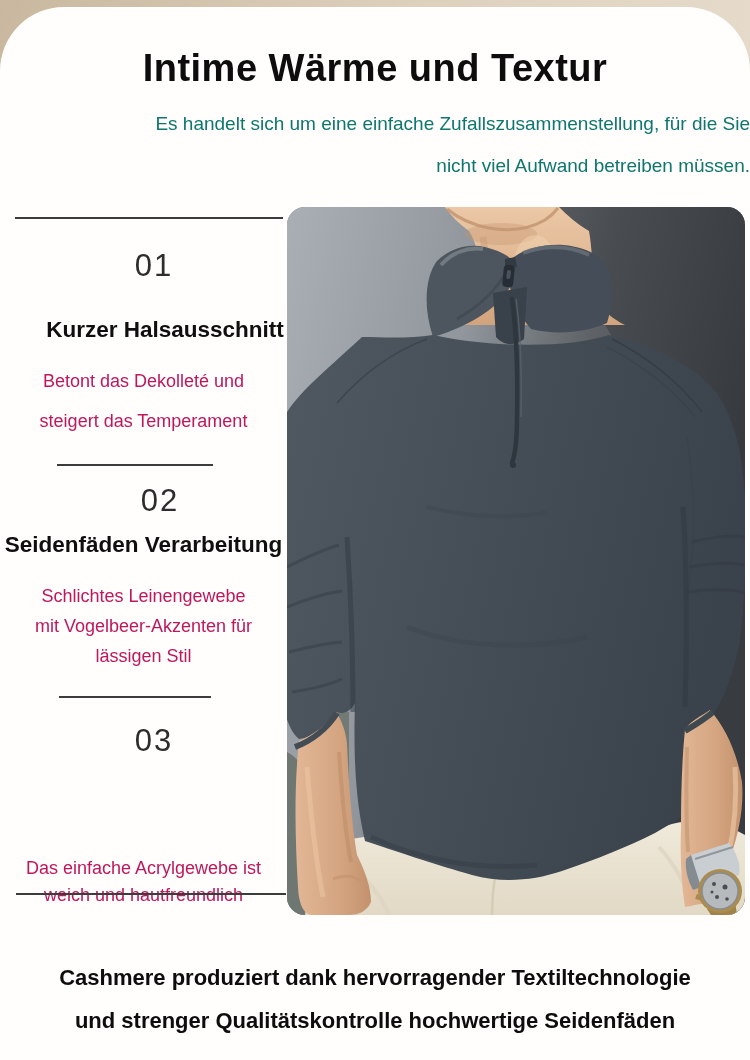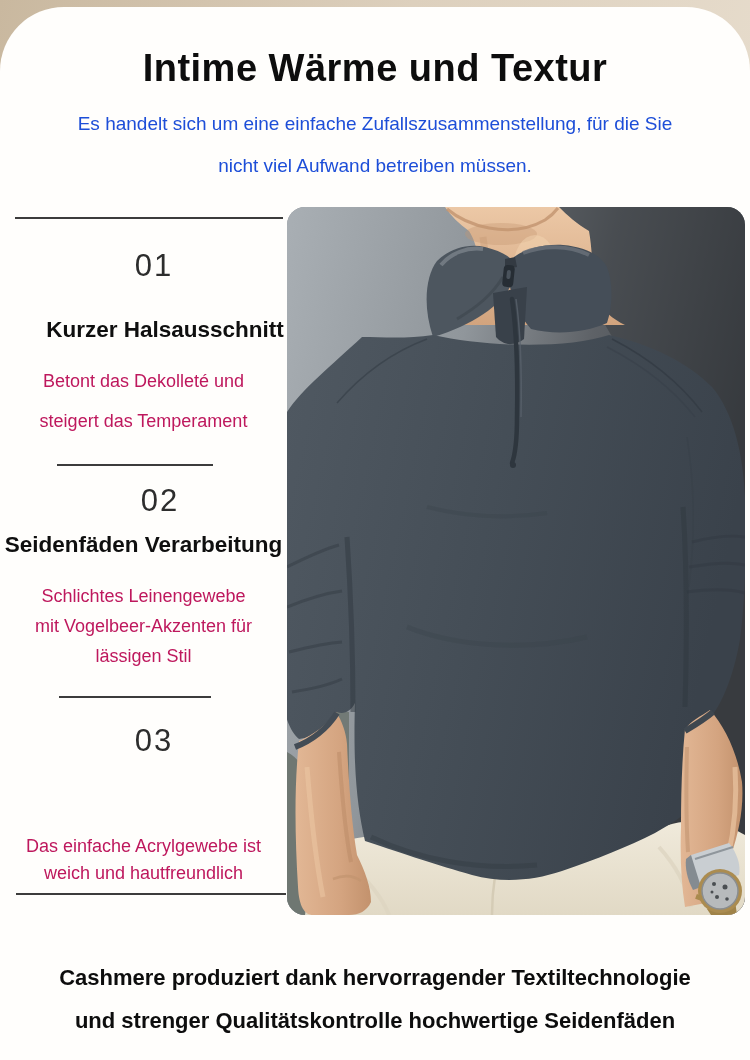--- a/index.html
+++ b/index.html
@@ -18,21 +18,21 @@
     background:#fffefc;
     border-radius:64px 64px 0 0;
   }
   .title{
     position:absolute;left:0;right:0;top:38px;margin:0;
     text-align:center;font-size:38px;line-height:46px;font-weight:bold;
     color:#0d0d0d;letter-spacing:.5px;
   }
   .subtitle{
     position:absolute;left:0;right:0;top:96px;margin:0;
-    text-align:center;font-size:19px;line-height:42px;color:#1d4ed8;
+    text-align:right;font-size:19px;line-height:42px;color:#0f766e;
     white-space:pre-line;
   }
   .left-col{position:absolute;left:0;top:0;width:287px;height:940px;}
   .divider{position:absolute;height:2px;background:#3c3c3c;}
   .d1{top:210px;left:15px;width:268px;}
   .d2{top:457px;left:57px;width:156px;}
   .d3{top:689px;left:59px;width:152px;}
   .d4{top:886px;left:16px;width:270px;}
   .fnum{
     position:absolute;left:0;right:0;text-align:center;
@@ -42,21 +42,21 @@
     position:absolute;left:0;right:0;text-align:center;
     font-size:22.5px;line-height:31px;font-weight:bold;color:#0f0f0f;
     white-space:pre-line;
   }
   .fbody{
     position:absolute;left:0;right:0;text-align:center;
     font-size:18px;color:#be185d;white-space:pre-line;
   }
   .f1-num{top:241px;} .f1-title{top:307px;margin-left:43px;} .f1-body{top:354px;line-height:40px;}
   .f2-num{top:476px;padding-left:12px;} .f2-title{top:522px;} .f2-body{top:574px;line-height:30px;}
-  .f3-num{top:716px;} .f3-title{top:746px;} .f3-body{top:826px;line-height:27px;}
+  .f3-num{top:716px;} .f3-title{top:746px;} .f3-body{top:848px;line-height:27px;}
   .photo{
     position:absolute;left:287px;top:200px;width:458px;height:708px;
     border-radius:18px;overflow:hidden;background:#8d9298;
   }
   .photo svg{display:block;}
   .footer{
     position:absolute;left:0;right:0;top:949px;margin:0;
     text-align:center;font-size:22px;line-height:43px;font-weight:bold;color:#0d0d0d;
     white-space:pre-line;
   }

